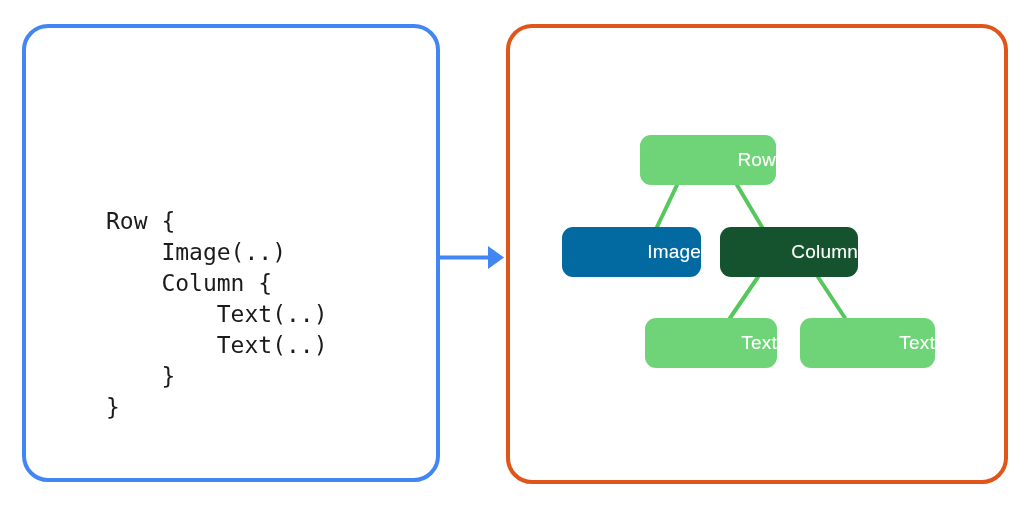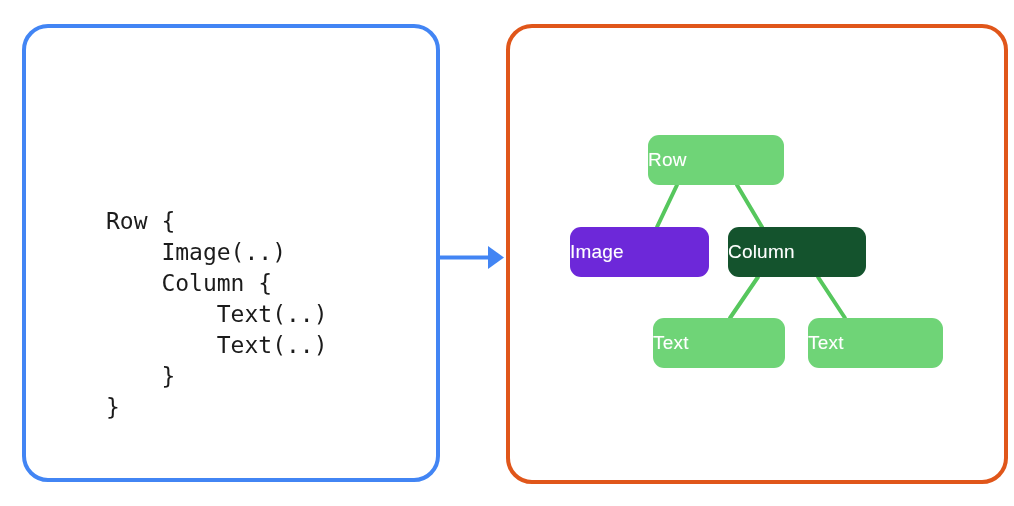--- a/index.html
+++ b/index.html
@@ -69,29 +69,28 @@
     top: 24px;
     width: 502px;
     height: 460px;
     overflow: visible;
   }
   .node-box {
     position: absolute;
     box-sizing: border-box;
     display: flex;
     align-items: center;
-    justify-content: flex-start;
+    justify-content: flex-end;
     border-radius: 11px;
     color: #ffffff;
     font-size: 19px;
     font-family: "Liberation Sans", sans-serif;
     font-weight: 400;
     letter-spacing: 0.2px;
     text-shadow: 0 0 1px rgba(255,255,255,0.35);
-    margin-left: 8px;
   }
 </style>
 </head>
 <body>
 
 <div id="canvas" style="background: rgb(255, 255, 255);">
 
   <div class="panel" id="code-panel" style="border-color: rgb(66, 133, 244);">
     <pre id="code-block" style="color: rgb(27, 27, 27);">Row {
     Image(..)
@@ -117,21 +116,21 @@
         <line x1="231" y1="161" x2="256" y2="203"></line>
         <line x1="252" y1="253" x2="224" y2="294"></line>
         <line x1="312" y1="253" x2="339" y2="294"></line>
       </g>
   </svg>
 
   <div id="nodes-layer">
       <div class="node-box" style="left: 640px; top: 135px; width: 136px; height: 50px; background: rgb(111, 212, 119); color: rgb(255, 255, 255);">
         <span>Row</span>
       </div>
-      <div class="node-box" style="left: 562px; top: 227px; width: 139px; height: 50px; background: #6d28d9; color: rgb(255, 255, 255);">
+      <div class="node-box" style="left: 562px; top: 227px; width: 139px; height: 50px; background: #0369a1; color: rgb(255, 255, 255);">
         <span>Image</span>
       </div>
       <div class="node-box" style="left: 720px; top: 227px; width: 138px; height: 50px; background: #14532d; color: rgb(255, 255, 255);">
         <span>Column</span>
       </div>
       <div class="node-box" style="left: 645px; top: 318px; width: 132px; height: 50px; background: rgb(111, 212, 119); color: rgb(255, 255, 255);">
         <span>Text</span>
       </div>
       <div class="node-box" style="left: 800px; top: 318px; width: 135px; height: 50px; background: rgb(111, 212, 119); color: rgb(255, 255, 255);">
         <span>Text</span>

